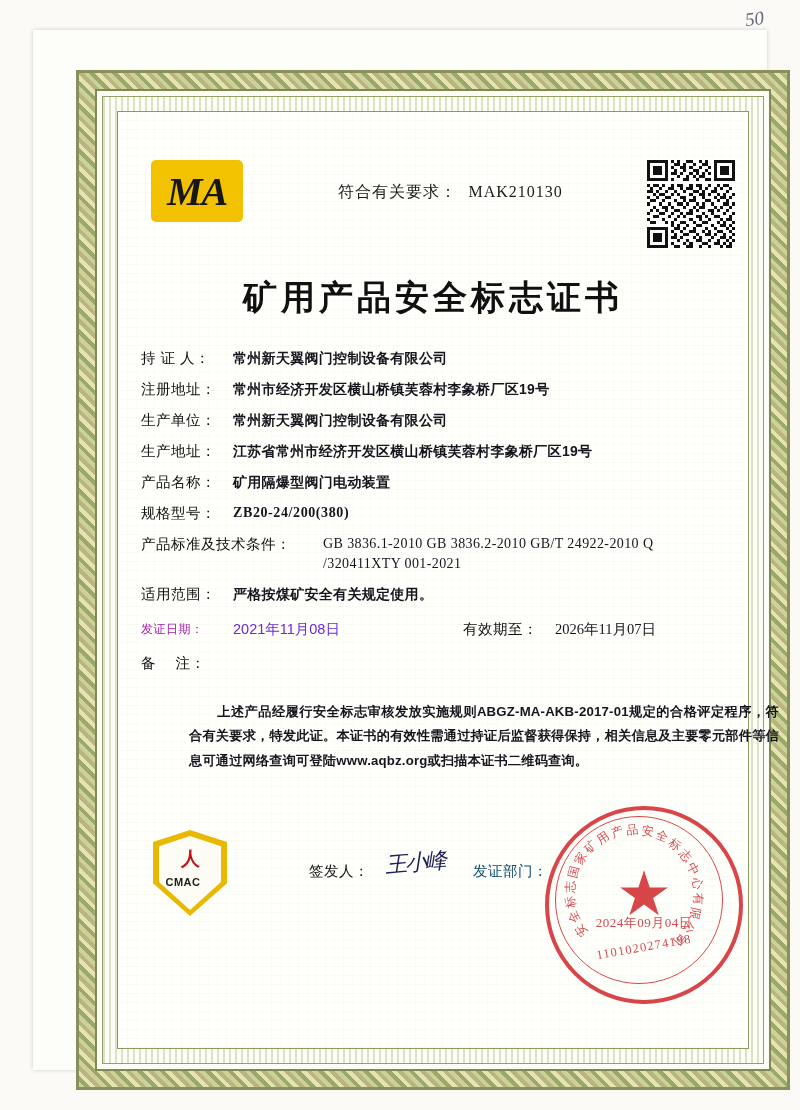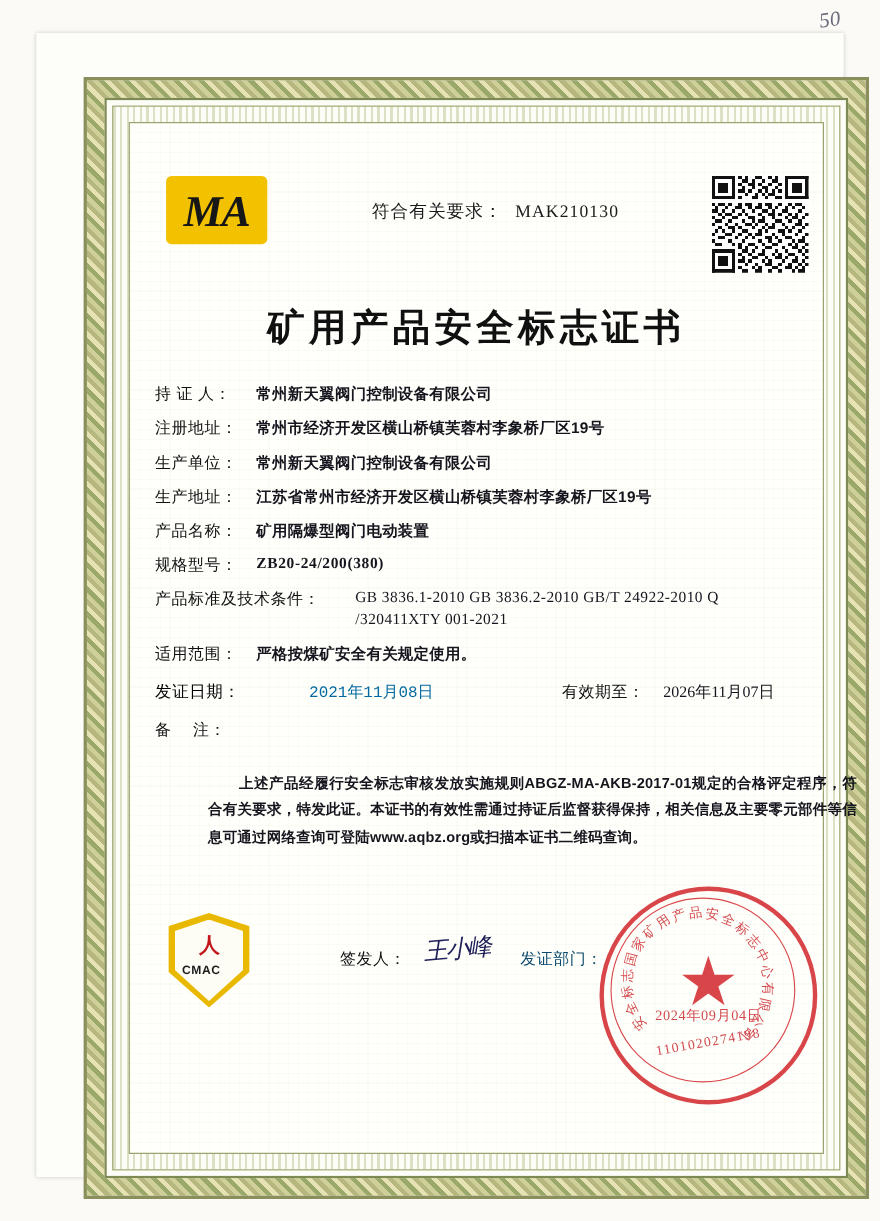--- a/index.html
+++ b/index.html
@@ -210,27 +210,26 @@
     padding-left: 14px;
   }
 
   
   .date-row {
     display: flex;
     align-items: center;
     margin-top: 14px;
     margin-bottom: 14px;
   }
-  .date-row .lbl { width: 92px; font-size: 15px; letter-spacing: 0.5px; color:#000000; }
+  .date-row .lbl { width: 92px; font-size: 12px; letter-spacing: 0.5px; color:#a21caf; }
   .date-row .val {
-    font-family: Liberation Mono, monospace;
+    font-family: Liberation Sans, sans-serif;
     font-size: 14.5px;
-    color: #0369a1;
+    color: #6d28d9;
     width: 230px;
-    margin-left: 48px;
   }
   .date-row .lbl2 { width: 92px; font-size: 14.5px; letter-spacing: 0.5px; color:#111; }
   .date-row .val2 {
     font-family: "Liberation Serif", serif;
     font-size: 14.5px;
     color: #15151e;
   }
 
   .remark-row { margin-top: 12px; }
 

